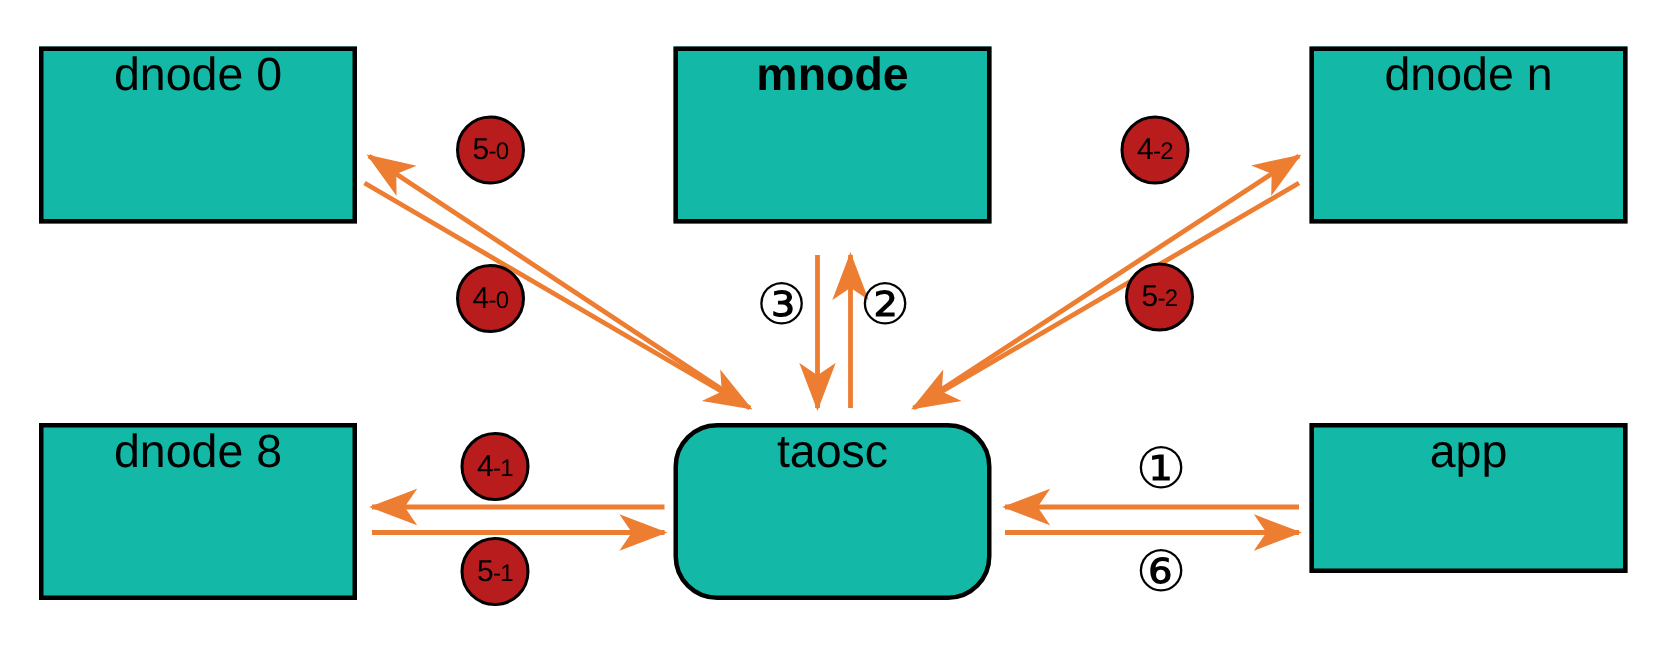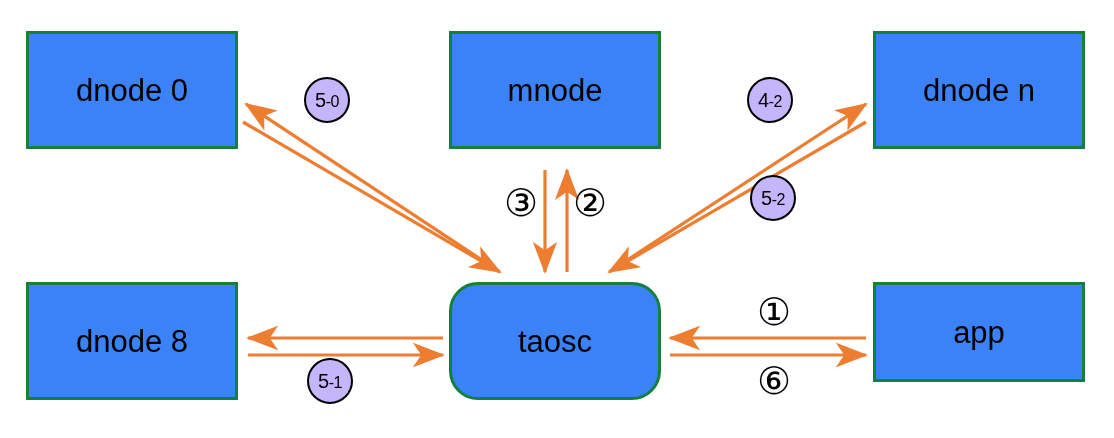--- a/index.html
+++ b/index.html
@@ -21,42 +21,42 @@
   #edge-layer {
     position: absolute;
     left: 0;
     top: 0;
     width: 1114px;
     height: 438px;
   }
   .node {
     position: absolute;
     box-sizing: border-box;
-    background: #3b82f6;
-    border: 3px solid #15803d;
+    background: #14b8a6;
+    border: 3px solid #000000;
     display: flex;
-    align-items: center;
+    align-items: flex-start;
     justify-content: center;
   }
   .node-label {
     font-family: "Liberation Sans", sans-serif;
     font-size: 31px;
     color: #000000;
     letter-spacing: 0px;
     line-height: 1;
     white-space: nowrap;
   }
   .badge {
     position: absolute;
     box-sizing: border-box;
     width: 46px;
     height: 46px;
     border: 2.5px solid #000000;
     border-radius: 50%;
-    background: #c4b5fd;
+    background: #b91c1c;
     display: flex;
     align-items: center;
     justify-content: center;
   }
   .badge-text {
     font-family: "Liberation Sans", sans-serif;
     font-size: 20px;
     color: #000000;
     line-height: 1;
     white-space: nowrap;
@@ -113,21 +113,21 @@
       <line x1="866" y1="338" x2="670" y2="338" marker-end="url(#ah)"></line>
 
       <line x1="670" y1="355" x2="866" y2="355" marker-end="url(#ah)"></line>
     </g>
   </svg>
 
   <div class="node" style="left:26px; top:31px; width:212px; height:118px;">
     <span class="node-label">dnode 0</span>
   </div>
 
-  <div class="node" style="left:449px; top:31px; width:212px; height:118px;">
+  <div class="node" style="left:449px; top:31px; width:212px; height:118px;font-weight:bold;">
     <span class="node-label">mnode</span>
   </div>
 
   <div class="node" style="left:873px; top:31px; width:212px; height:118px;">
     <span class="node-label">dnode n</span>
   </div>
 
   <div class="node" style="left:26px; top:282px; width:212px; height:118px;">
     <span class="node-label">dnode 8</span>
   </div>
@@ -137,37 +137,43 @@
   </div>
 
   <div class="node" style="left:873px; top:282px; width:212px; height:100px;">
     <span class="node-label">app</span>
   </div>
 
   <div class="badge" style="left:304px; top:77px;">
     <span class="badge-text"><span>5</span><span class="sub">-0</span></span>
   </div>
 
+  <div class="badge" style="left:304px; top:176px;">
+    <span class="badge-text"><span>4</span><span class="sub">-0</span></span>
+  </div>
 
   <div class="badge" style="left:747px; top:77px;">
     <span class="badge-text"><span>4</span><span class="sub">-2</span></span>
   </div>
 
   <div class="badge" style="left:750px; top:175px;">
     <span class="badge-text"><span>5</span><span class="sub">-2</span></span>
   </div>
 
   <div class="badge-glyph" style="left:498px; top:180px;">
     <span>③</span>
   </div>
 
   <div class="badge-glyph" style="left:567px; top:180px;">
     <span>②</span>
   </div>
 
+  <div class="badge" style="left:307px; top:288px;">
+    <span class="badge-text"><span>4</span><span class="sub">-1</span></span>
+  </div>
 
   <div class="badge" style="left:307px; top:358px;">
     <span class="badge-text"><span>5</span><span class="sub">-1</span></span>
   </div>
 
   <div class="badge-glyph" style="left:751px; top:289px;">
     <span>①</span>
   </div>
 
   <div class="badge-glyph" style="left:751px; top:358px;">

